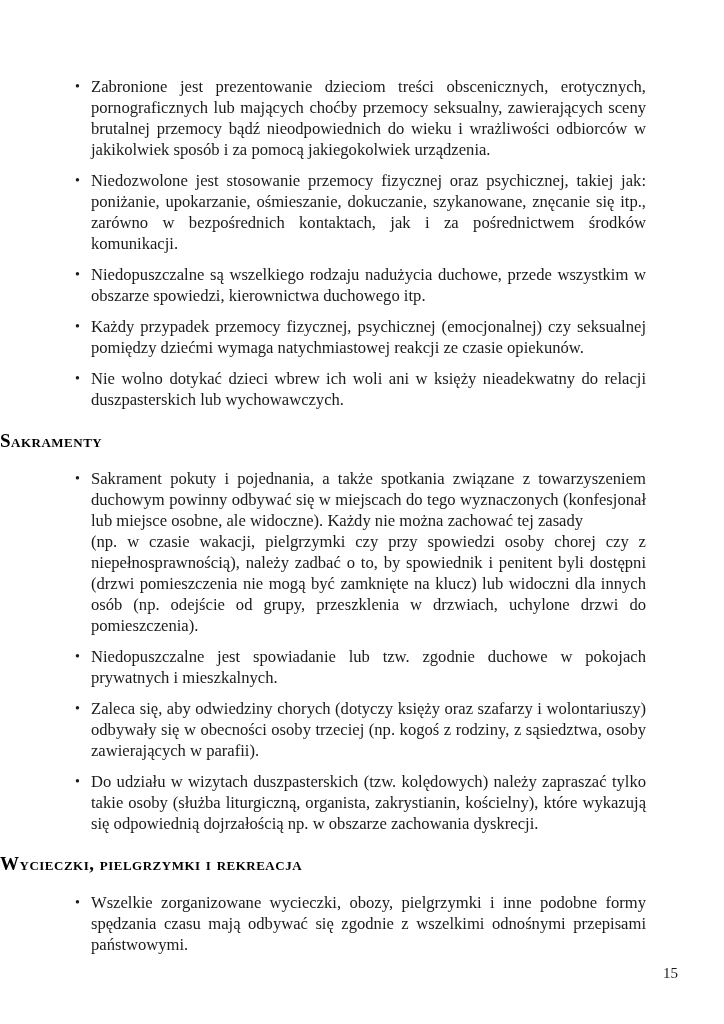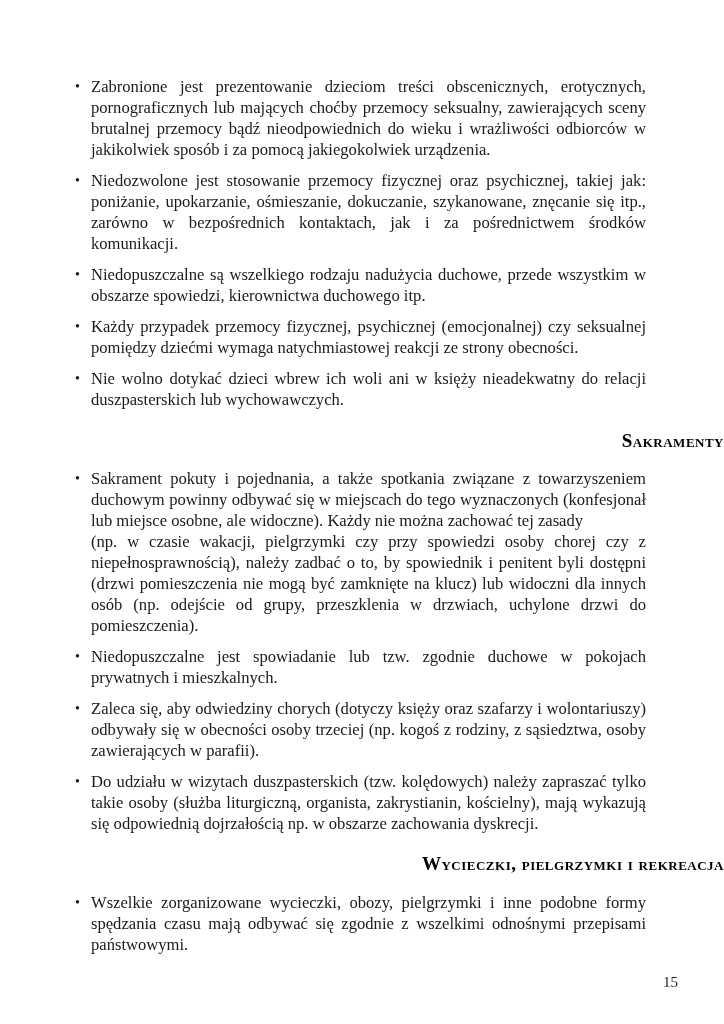--- a/index.html
+++ b/index.html
@@ -9,48 +9,48 @@
     font-family: "Liberation Serif", "DejaVu Serif", serif;
     color: #1a1a1a; font-size: 16.6px; line-height: 21px;
   }
   ul { list-style: none; margin: 0; padding: 0; }
   .list { position: absolute; left: 91px; width: 555px; }
   .item { position: relative; text-align: justify; margin-bottom: 10px; }
   .item .bullet {
     position: absolute; left: -16px; top: 0; font-size: 14px;
   }
   .heading {
-    position: absolute; left: 0; width: 724px; text-align: right;
+    position: absolute; left: 0; width: 724px; text-align: left;
     font-family: "Liberation Serif", "DejaVu Serif", serif;
     font-weight: bold; font-variant: small-caps; letter-spacing: 0.5px;
     font-size: 19px; color: #000;
   }
-  .pagenum { position: absolute; left: 663px; top: 963px; font-size: 15px; margin-top: 9px; }
+  .pagenum { position: absolute; left: 663px; top: 963px; font-size: 15px; }
 </style>
 </head>
 <body>
 
 <div class="page">
 
   <ul class="list" style="top:76px;">
     <li class="item"><span class="bullet">•</span><span>Zabronione jest prezentowanie dzieciom treści obscenicznych, erotycznych, pornograficznych lub mających choćby przemocy seksualny, zawierających sceny brutalnej przemocy bądź nieodpowiednich do wieku i wrażliwości odbiorców w jakikolwiek sposób i za pomocą jakiegokolwiek urządzenia.</span></li>
     <li class="item"><span class="bullet">•</span><span>Niedozwolone jest stosowanie przemocy fizycznej oraz psychicznej, takiej jak: poniżanie, upokarzanie, ośmieszanie, dokuczanie, szykanowane, znęcanie się itp., zarówno w bezpośrednich kontaktach, jak i za pośrednictwem środków komunikacji.</span></li>
     <li class="item"><span class="bullet">•</span><span>Niedopuszczalne są wszelkiego rodzaju nadużycia duchowe, przede wszystkim w obszarze spowiedzi, kierownictwa duchowego itp.</span></li>
-    <li class="item"><span class="bullet">•</span><span>Każdy przypadek przemocy fizycznej, psychicznej (emocjonalnej) czy seksualnej pomiędzy dziećmi wymaga natychmiastowej reakcji ze strony obecności.</span></li>
+    <li class="item"><span class="bullet">•</span><span>Każdy przypadek przemocy fizycznej, psychicznej (emocjonalnej) czy seksualnej pomiędzy dziećmi wymaga natychmiastowej reakcji ze czasie opiekunów.</span></li>
     <li class="item"><span class="bullet">•</span><span>Nie wolno dotykać dzieci wbrew ich woli ani w księży nieadekwatny do relacji duszpasterskich lub wychowawczych.</span></li>
   </ul>
 
   <div class="heading" style="top:430px;">Sakramenty</div>
 
   <ul class="list" style="top:468px;">
     <li class="item" style="margin-bottom:0;"><span class="bullet">•</span><span>Sakrament pokuty i pojednania, a także spotkania związane z towarzyszeniem duchowym powinny odbywać się w miejscach do tego wyznaczonych (konfesjonał lub miejsce osobne, ale widoczne). Każdy nie można zachować tej zasady</span></li>
     <li class="item"><span>(np. w czasie wakacji, pielgrzymki czy przy spowiedzi osoby chorej czy z niepełnosprawnością), należy zadbać o to, by spowiednik i penitent byli dostępni (drzwi pomieszczenia nie mogą być zamknięte na klucz) lub widoczni dla innych osób (np. odejście od grupy, przeszklenia w drzwiach, uchylone drzwi do pomieszczenia).</span></li>
     <li class="item"><span class="bullet">•</span><span>Niedopuszczalne jest spowiadanie lub tzw. zgodnie duchowe w pokojach prywatnych i mieszkalnych.</span></li>
     <li class="item"><span class="bullet">•</span><span>Zaleca się, aby odwiedziny chorych (dotyczy księży oraz szafarzy i wolontariuszy) odbywały się w obecności osoby trzeciej (np. kogoś z rodziny, z sąsiedztwa, osoby zawierających w parafii).</span></li>
-    <li class="item"><span class="bullet">•</span><span>Do udziału w wizytach duszpasterskich (tzw. kolędowych) należy zapraszać tylko takie osoby (służba liturgiczną, organista, zakrystianin, kościelny), mają wykazują się odpowiednią dojrzałością np. w obszarze zachowania dyskrecji.</span></li>
+    <li class="item"><span class="bullet">•</span><span>Do udziału w wizytach duszpasterskich (tzw. kolędowych) należy zapraszać tylko takie osoby (służba liturgiczną, organista, zakrystianin, kościelny), które wykazują się odpowiednią dojrzałością np. w obszarze zachowania dyskrecji.</span></li>
   </ul>
 
   <div class="heading" style="top:853px;">Wycieczki, pielgrzymki i rekreacja</div>
 
   <ul class="list" style="top:892px;">
     <li class="item"><span class="bullet">•</span><span>Wszelkie zorganizowane wycieczki, obozy, pielgrzymki i inne podobne formy spędzania czasu mają odbywać się zgodnie z wszelkimi odnośnymi przepisami państwowymi.</span></li>
   </ul>
 
   <div class="pagenum">15</div>
 </div>

